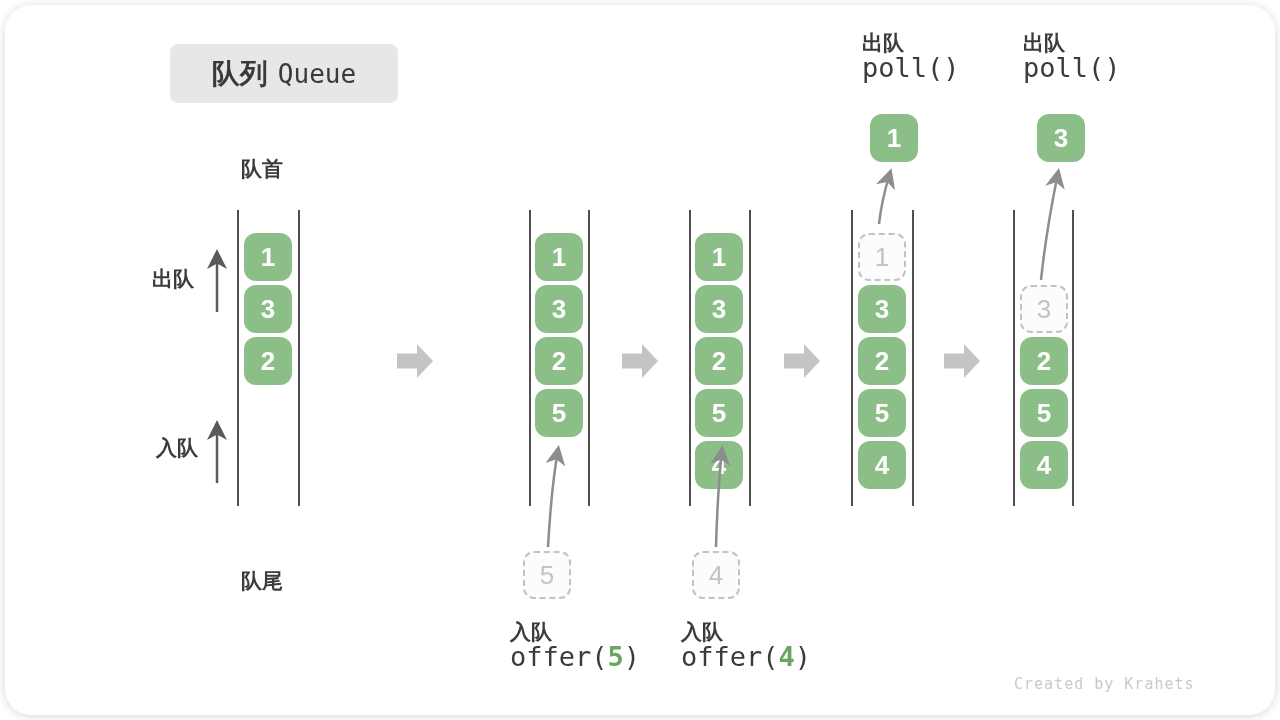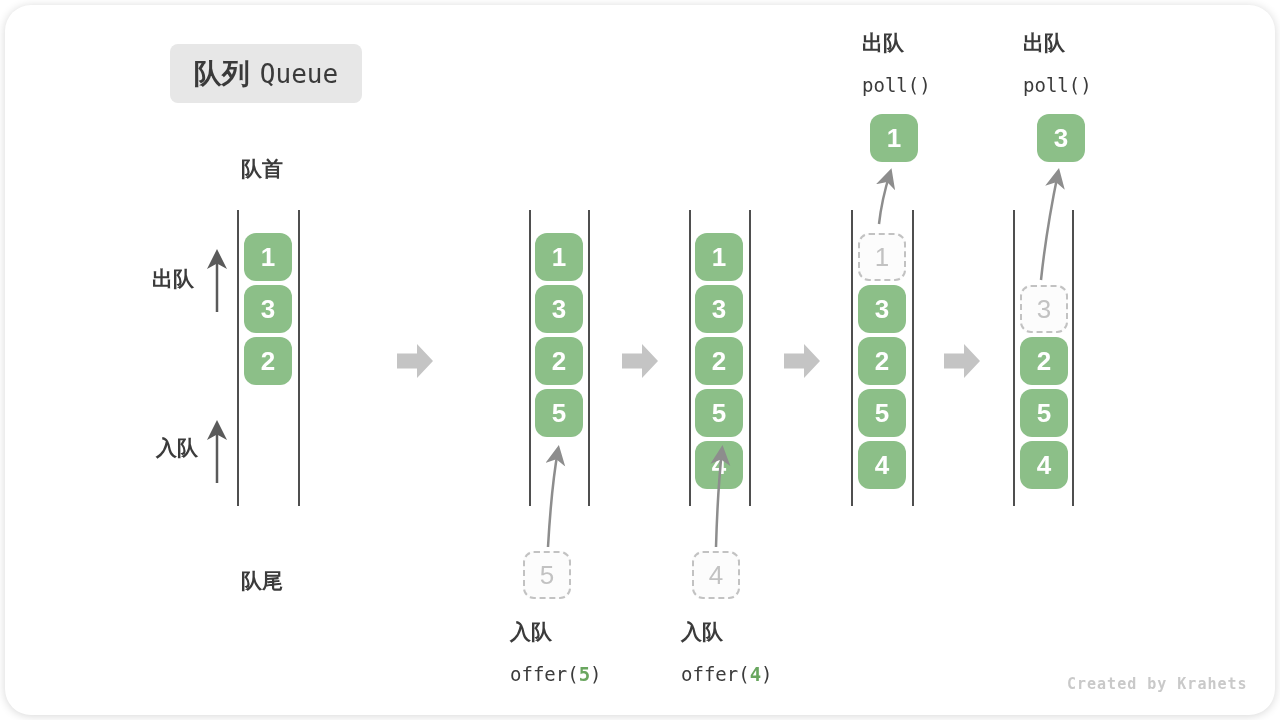--- a/index.html
+++ b/index.html
@@ -1,37 +1,37 @@
 <!DOCTYPE html>
 <html><head>
 <meta charset="utf-8">
 <style>
   html,body{margin:0;padding:0;background:#fff;}
   #canvas{position:relative;width:1280px;height:720px;font-family:"Liberation Sans",sans-serif;overflow:hidden;}
   .card{position:absolute;left:5px;top:5px;right:5px;bottom:5px;background:#ffffff;border-radius:26px;box-shadow:0 1px 10px rgba(0,0,0,0.16);}
   .abs{position:absolute;}
 
-  .title-box{left:170px;top:44px;width:192px;height:59px;background:#e7e7e7;border-radius:8px;
+  .title-box{left:170px;top:44px;width:228px;height:59px;background:#e7e7e7;border-radius:8px;
              display:flex;align-items:center;justify-content:center;gap:10px;}
   .title-zh{font-size:28px;font-weight:bold;color:#3a3a3a;}
   .title-en{font-family:"DejaVu Sans Mono",monospace;font-size:26px;color:#3a3a3a;}
 
   .zh-label{font-size:21px;font-weight:bold;color:#3b3b3b;white-space:nowrap;}
 
   .wall{position:absolute;width:2px;top:210px;height:296px;background:#4f4f4f;}
 
   .block{position:absolute;width:48px;height:48px;border-radius:12px;background:#8cbf88;
          display:flex;align-items:center;justify-content:center;
          color:#ffffff;font-size:26px;font-weight:bold;}
   .block.dashed{background:#fcfcfc;border:2px dashed #c2c2c2;color:#c2c2c2;
                 width:44px;height:44px;border-radius:11px;font-weight:normal;}
 
   .op{line-height:1;}
   .op .zh{font-size:21px;font-weight:bold;color:#3b3b3b;}
-  .op .code{margin-top:23px;font-family:"DejaVu Sans Mono",monospace;font-size:19px;color:#3b3b3b;white-space:nowrap;}
+  .op .code{margin-top:1px;font-family:"DejaVu Sans Mono",monospace;font-size:27px;color:#3b3b3b;white-space:nowrap;}
   .op .code .arg{color:#69a65f;font-weight:bold;}
 
   .watermark{font-family:"DejaVu Sans Mono",monospace;font-size:15px;color:#c9c9c9;letter-spacing:1px;}
 
   svg.overlay{position:absolute;left:0;top:0;width:1280px;height:720px;pointer-events:none;}
 </style>
 </head>
 <body>
 
 <div id="canvas">
@@ -125,14 +125,14 @@
     <polygon points="784,353.5 804,353.5 804,344 820,361 804,378 804,368.5 784,368.5" fill="#c4c4c4"></polygon>
     <polygon points="944,353.5 964,353.5 964,344 980,361 964,378 964,368.5 944,368.5" fill="#c4c4c4"></polygon>
 
     <path d="M548,547 C550,512 553,478 558,450" fill="none" stroke="#8d8d8d" stroke-width="2.5" marker-end="url(#ah-gray)"></path>
     <path d="M716,547 C717,512 719,478 722,450" fill="none" stroke="#8d8d8d" stroke-width="2.5" marker-end="url(#ah-gray)"></path>
 
     <path d="M879,224 C881,206 885,189 890,173" fill="none" stroke="#8d8d8d" stroke-width="2.5" marker-end="url(#ah-gray)"></path>
     <path d="M1041,280 C1045,242 1051,207 1058,173" fill="none" stroke="#8d8d8d" stroke-width="2.5" marker-end="url(#ah-gray)"></path>
   </svg>
 
-  <div class="abs watermark" style="left:1067px;top:675px;font-weight:bold;">Created by Krahets</div>
+  <div class="abs watermark" style="left:1014px;top:675px;">Created by Krahets</div>
 </div>
 
 </body></html>

